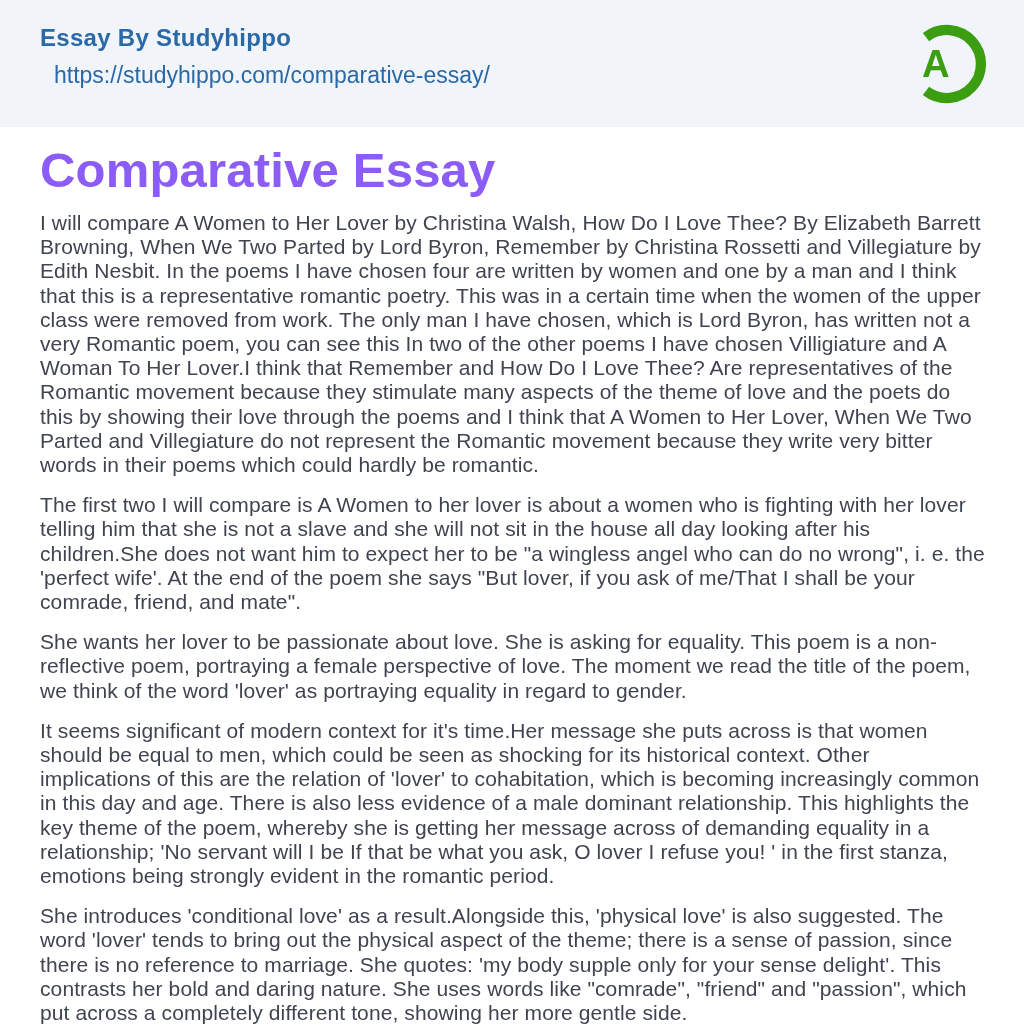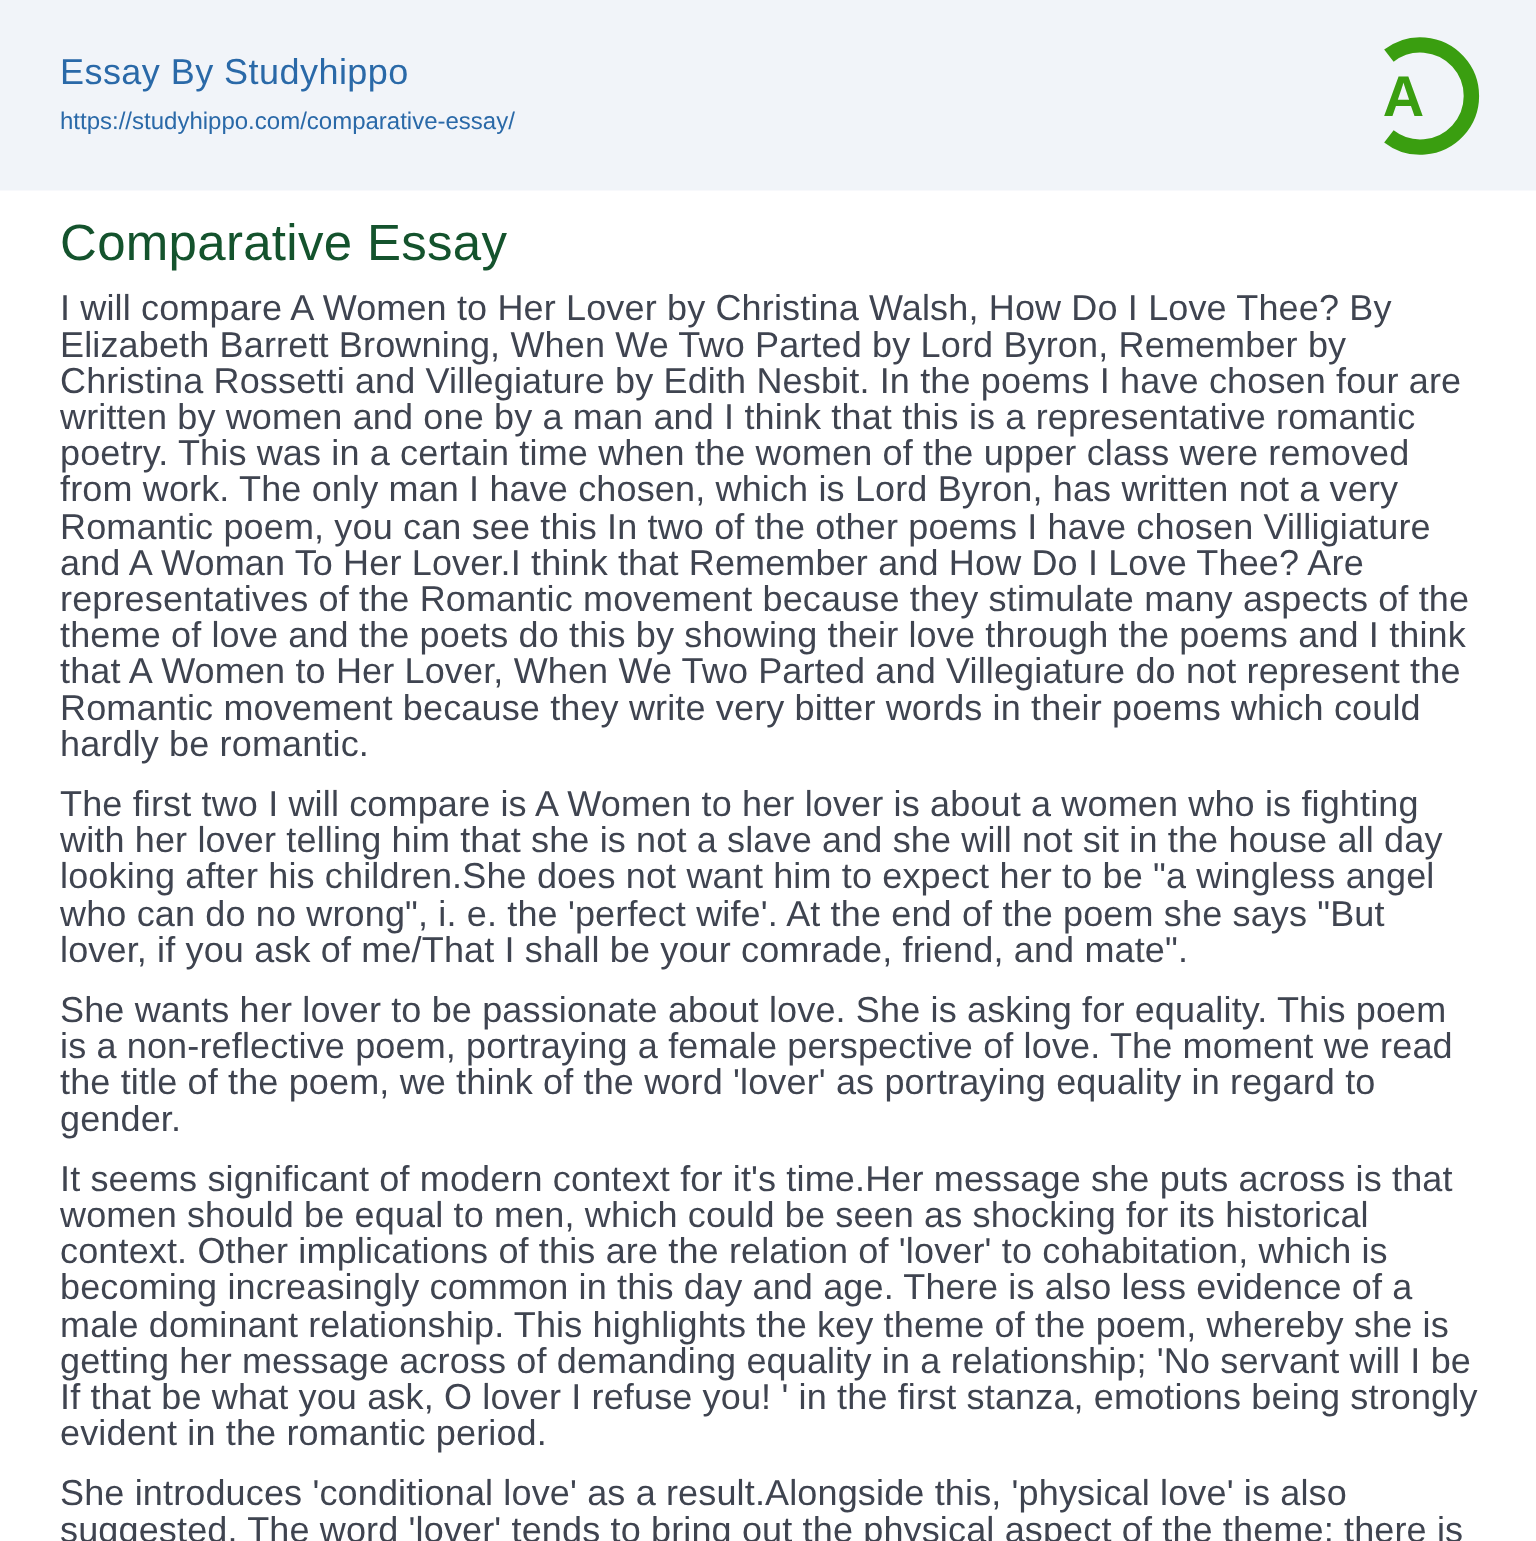--- a/index.html
+++ b/index.html
@@ -17,56 +17,56 @@
     height: 127px;
     box-sizing: border-box;
     display: flex;
     align-items: center;
     justify-content: space-between;
     padding: 0 36px 0 40px;
   }
   .header-text .site-label {
     color: #2a69a8;
     font-size: 24px;
-    font-weight: 400;
+    font-weight: 700;
     letter-spacing: 0.3px;
     line-height: 1;
     margin: 0 0 13px 0;
   }
   .header-text .page-url {
     color: #2a69a8;
-    font-size: 16px;
+    font-size: 23px;
     font-weight: 400;
     line-height: 1;
-    margin: 0;
+    margin: 14px;
     text-decoration: none;
     display: block;
   }
   .logo {
     width: 84px;
     height: 84px;
     flex: 0 0 auto;
   }
   .content {
     padding: 0 38px 0 40px;
   }
   .essay-title {
-    color: #14532d;
-    font-size: 34px;
-    font-weight: 400;
+    color: #8b5cf6;
+    font-size: 49px;
+    font-weight: 700;
     letter-spacing: 0.2px;
     line-height: 1.1;
     margin: 17px 0 13px 0;
   }
   .essay-body {
     max-width: 948px;
   }
   .essay-body p.para {
     color: #3f4450;
-    font-size: 24px;
+    font-size: 21px;
     line-height: 24.2px;
     letter-spacing: 0.1px;
     margin: 0 0 16px 0;
   }
 </style>
 </head>
 <body>
 
 <div class="header">
   <div class="header-text">

